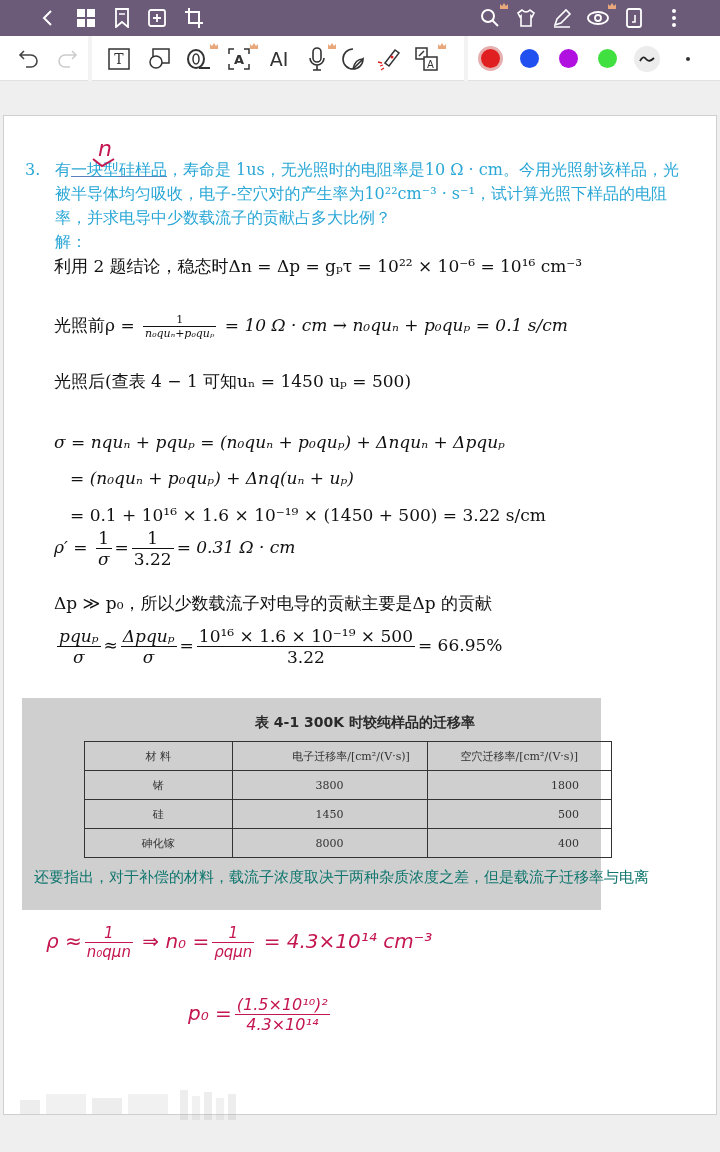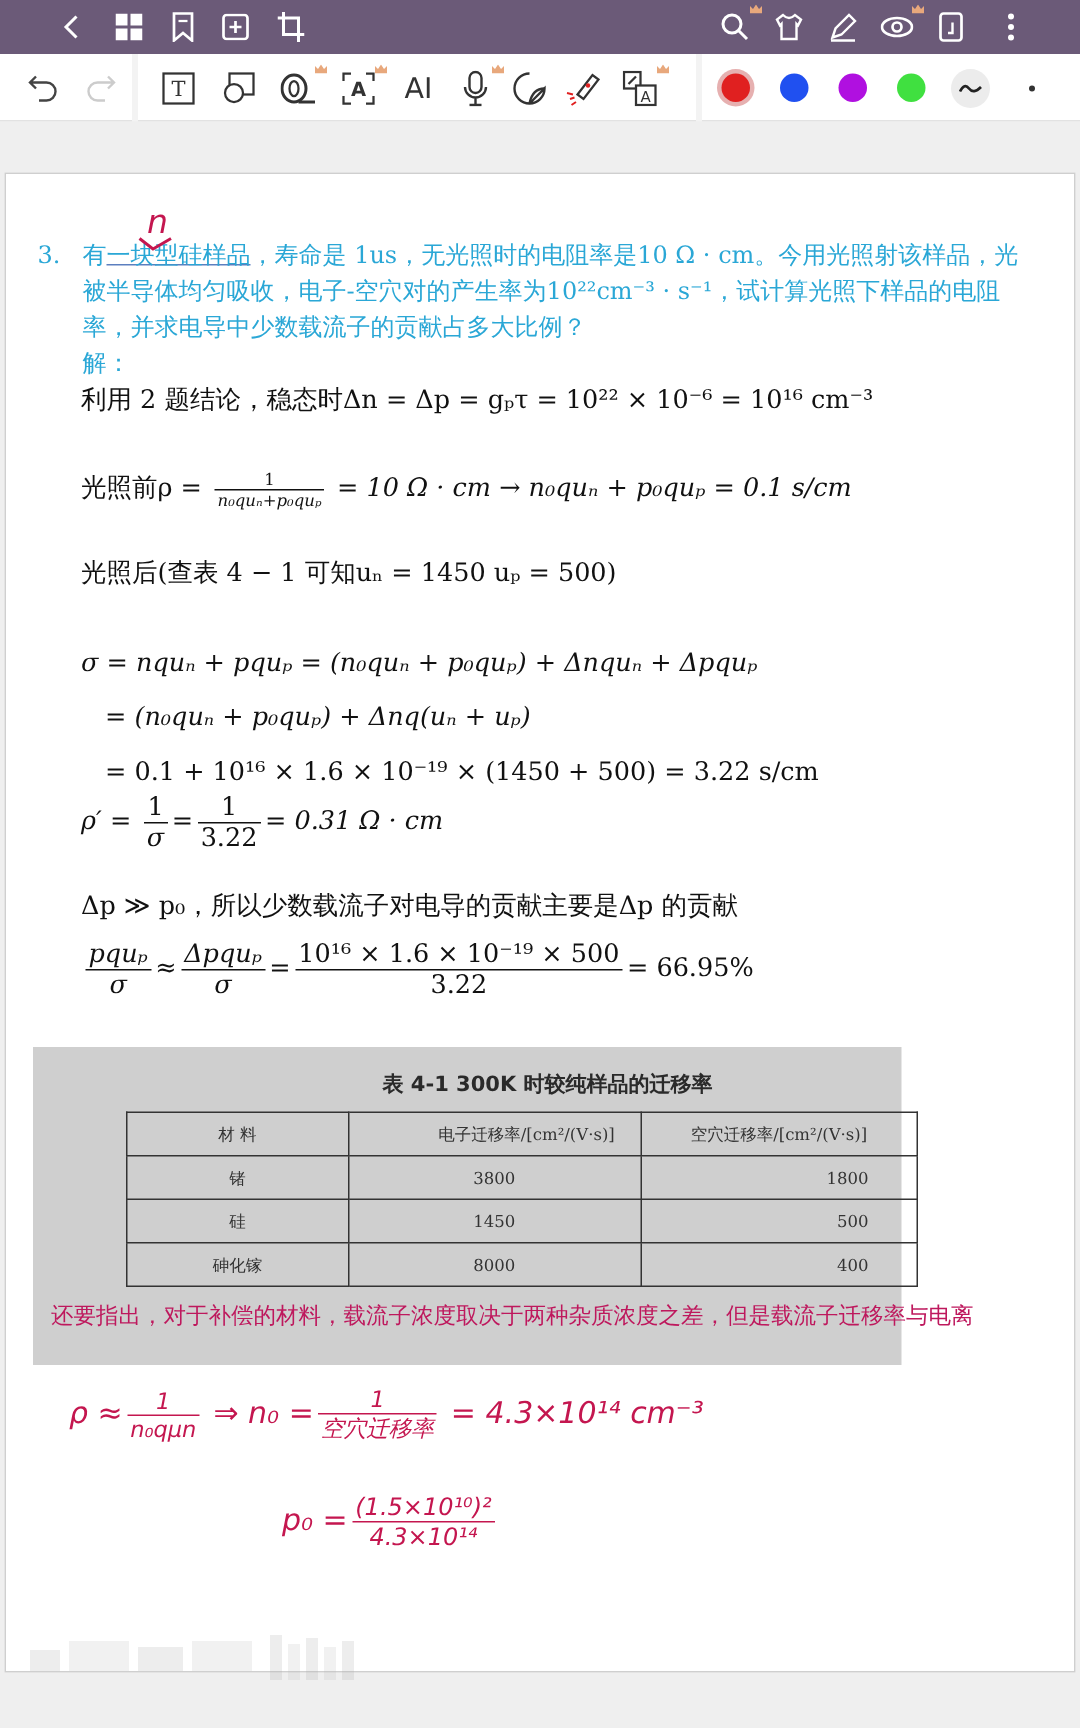--- a/index.html
+++ b/index.html
@@ -20,21 +20,21 @@
   .it { font-style: italic; }
   .frac { display: inline-block; vertical-align: middle; text-align: center; margin: 0 3px; }
   .frac span { display: block; padding: 0 2px; }
   .frac .n { border-bottom: 1px solid #111; }
   .frac.small { font-size: 11px; }
   .scan { position: absolute; left: 22px; top: 698px; width: 579px; height: 212px; background: #cfcfcf; }
   .scan .title { position: absolute; left: 0; width: 686px; top: 16px; text-align: center; font-size: 14px; font-weight: bold; color: #2a2a2a; }
   .scan table { position: absolute; left: 62px; top: 43px; width: 528px; border-collapse: collapse; font-family: "DejaVu Serif", serif; font-size: 11px; color: #333; }
   .scan td { border: 1.5px solid #333; height: 29px; text-align: center; }
   .scan td.r { text-align: right; padding-right: 32px; }
-  .scan .foot { position: absolute; left: 12px; top: 170px; font-family: "DejaVu Serif", serif; font-size: 15px; color: #be185d; white-space: nowrap; }
+  .scan .foot { position: absolute; left: 12px; top: 170px; font-family: "DejaVu Serif", serif; font-size: 15px; color: #0f766e; white-space: nowrap; }
   .hand { position: absolute; font-family: "DejaVu Sans", sans-serif; color: #c4164f; font-size: 20px; white-space: nowrap; font-style: italic; }
   .wm { position: absolute; left: 20px; top: 1090px; width: 280px; height: 30px; opacity: 0.2; }
 </style>
 </head>
 <body>
 
 <div class="topbar">
   <div class="ic" style="left:36px;">
     <svg width="14" height="18" viewBox="0 0 14 18">
         <path d="M10 2 L3 9 L10 16" stroke="#fff" stroke-width="2" fill="none"></path>
@@ -257,21 +257,21 @@
       <td>8000</td>
       <td class="r">400</td>
     </tr>
   </tbody>
     </table>
   <div class="foot">还要指出，对于补偿的材料，载流子浓度取决于两种杂质浓度之差，但是载流子迁移率与电离</div>
 </div>
 
 <div class="hand" style="left:46px; top:924px;">
   <span>ρ ≈</span><span class="frac" style="font-size:15px;"><span class="n" style="border-color:#c4164f;">1</span><span>n₀qμn</span></span>
-  <span>⇒  n₀ =</span><span class="frac" style="font-size:15px;"><span class="n" style="border-color:#c4164f;">1</span><span>空穴迁移率</span></span>
+  <span>⇒  n₀ =</span><span class="frac" style="font-size:15px;"><span class="n" style="border-color:#c4164f;">1</span><span>ρqμn</span></span>
   <span>= 4.3×10¹⁴ cm⁻³</span>
 </div>
 <div class="hand" style="left:188px; top:995px;">
   <span>p₀ =</span><span class="frac" style="font-size:16px;"><span class="n" style="border-color:#c4164f;">(1.5×10¹⁰)²</span><span>4.3×10¹⁴</span></span>
 </div>
 
 <svg class="wm" viewBox="0 0 280 30">
   <rect x="0" y="10" width="20" height="14" fill="#aaa"></rect>
     <rect x="26" y="4" width="40" height="20" fill="#bbb"></rect>
     <rect x="72" y="8" width="30" height="16" fill="#aaa"></rect>

